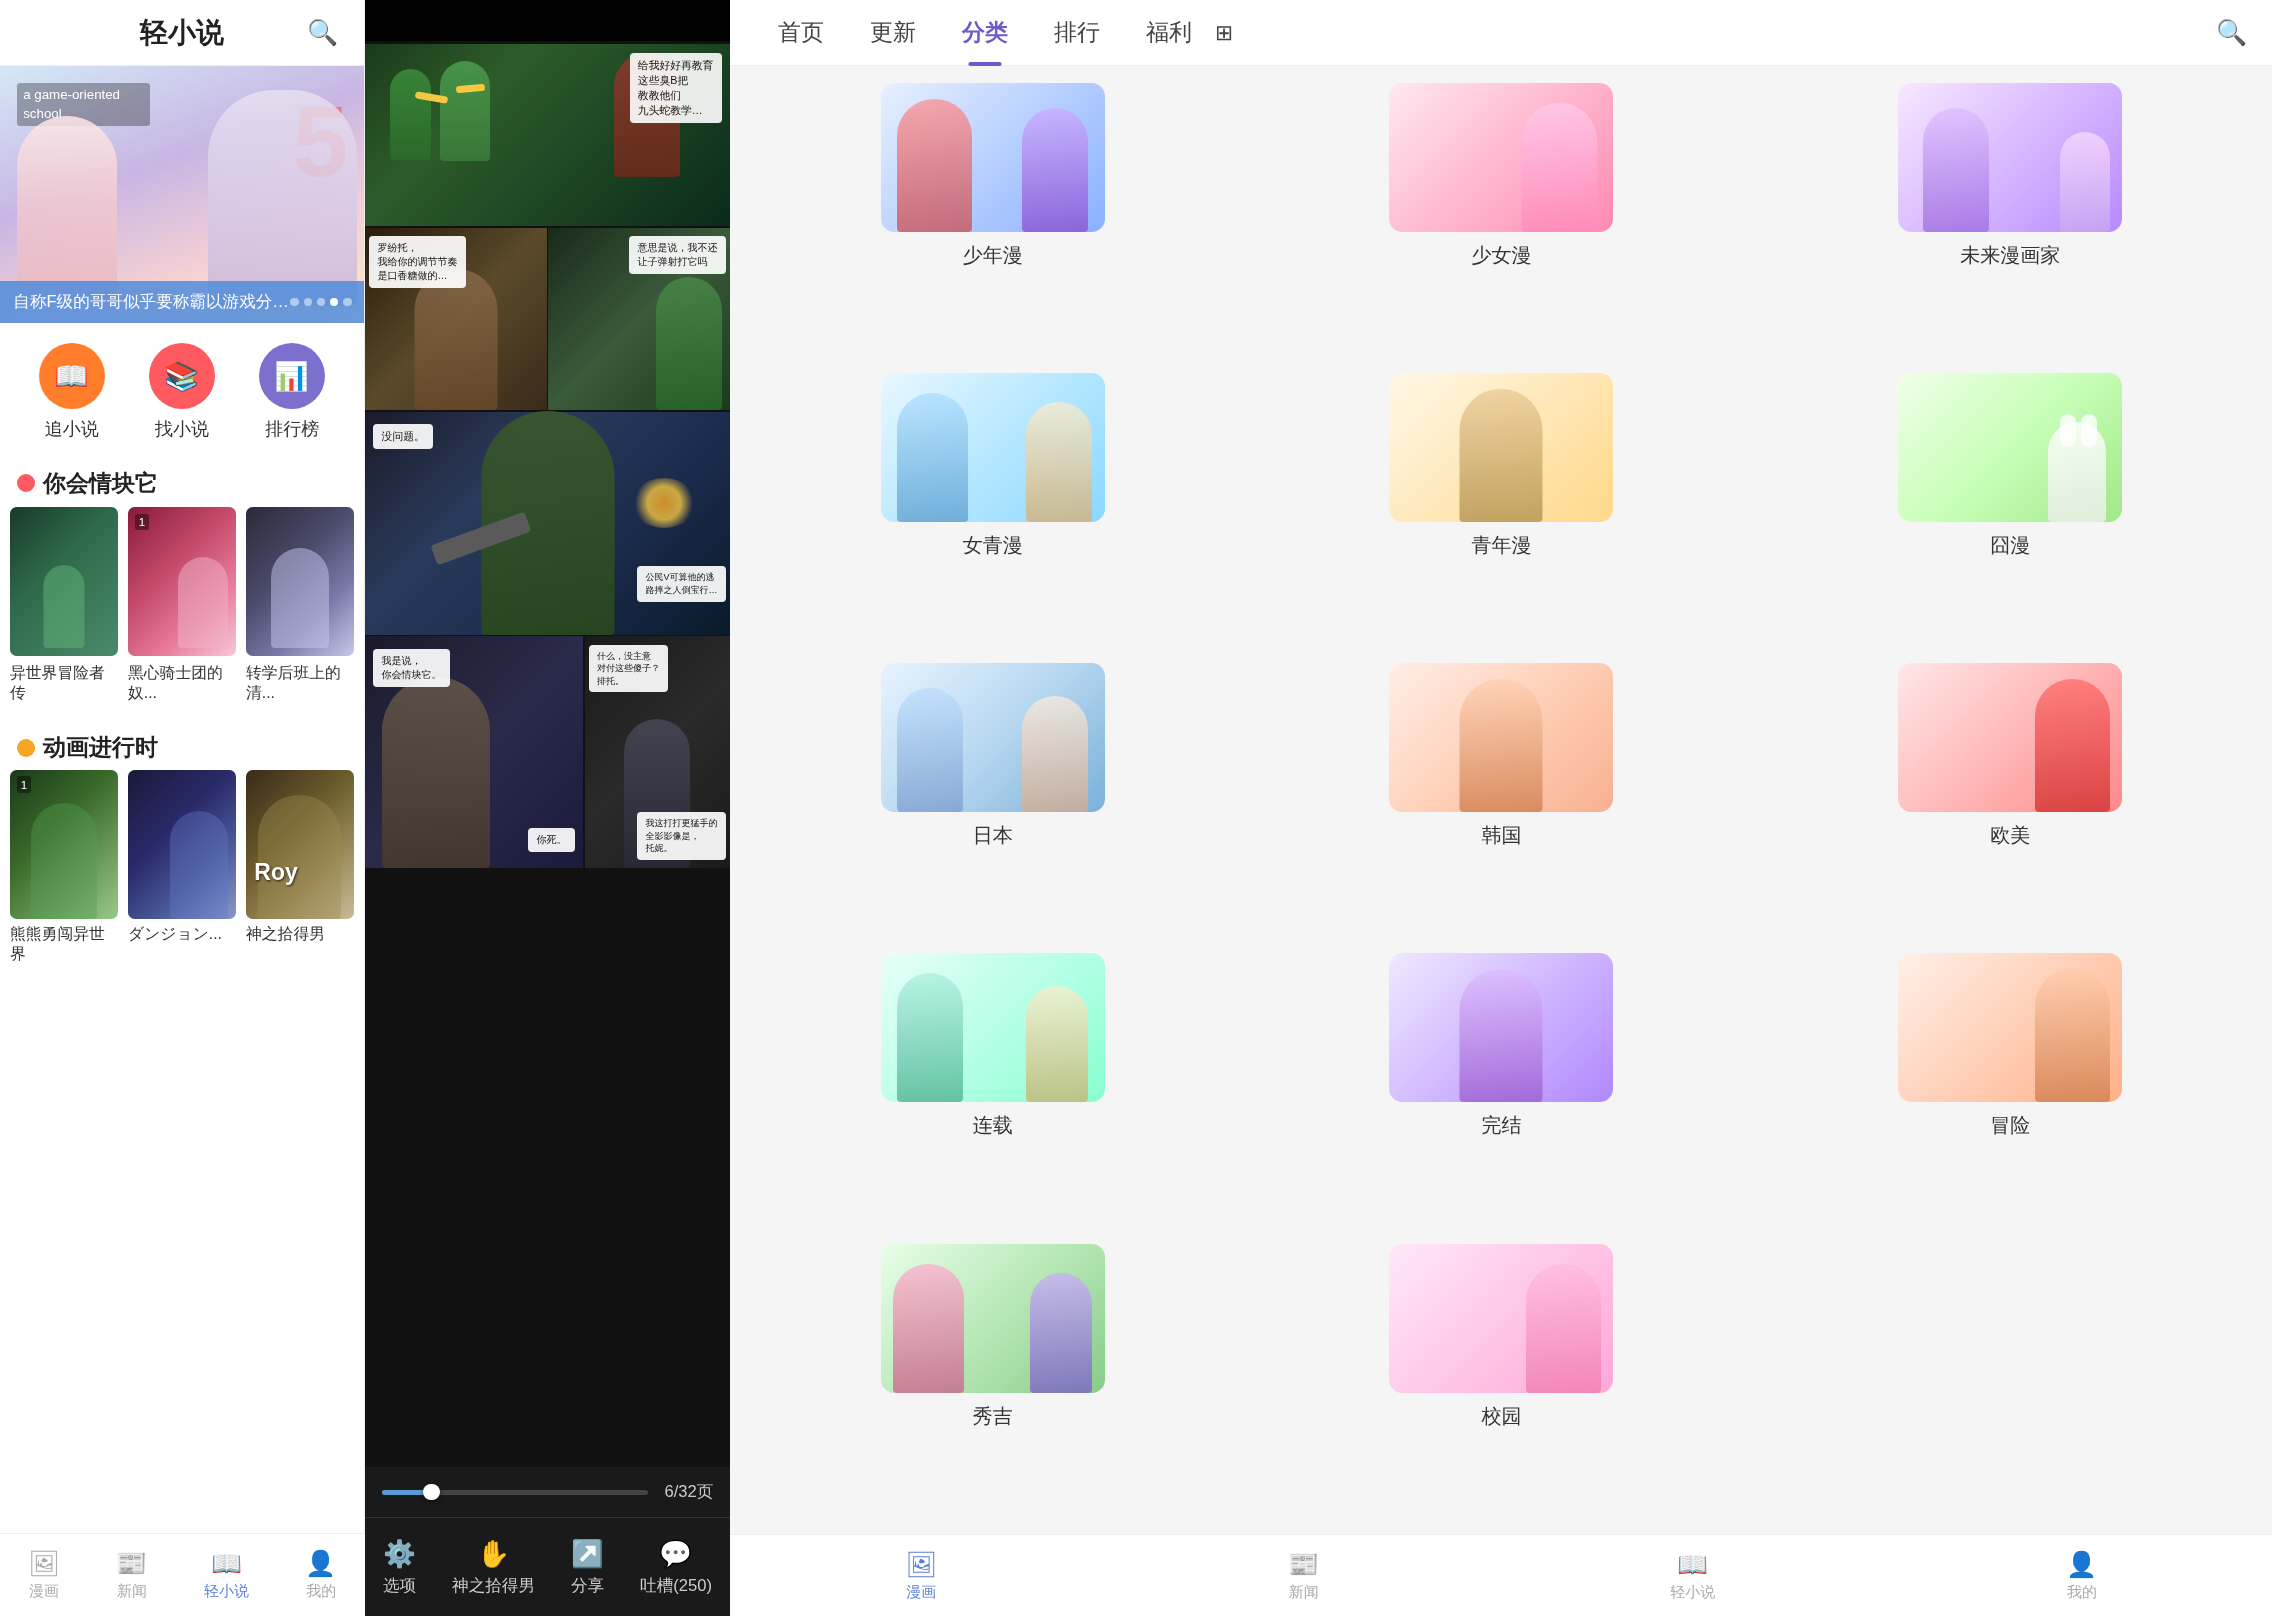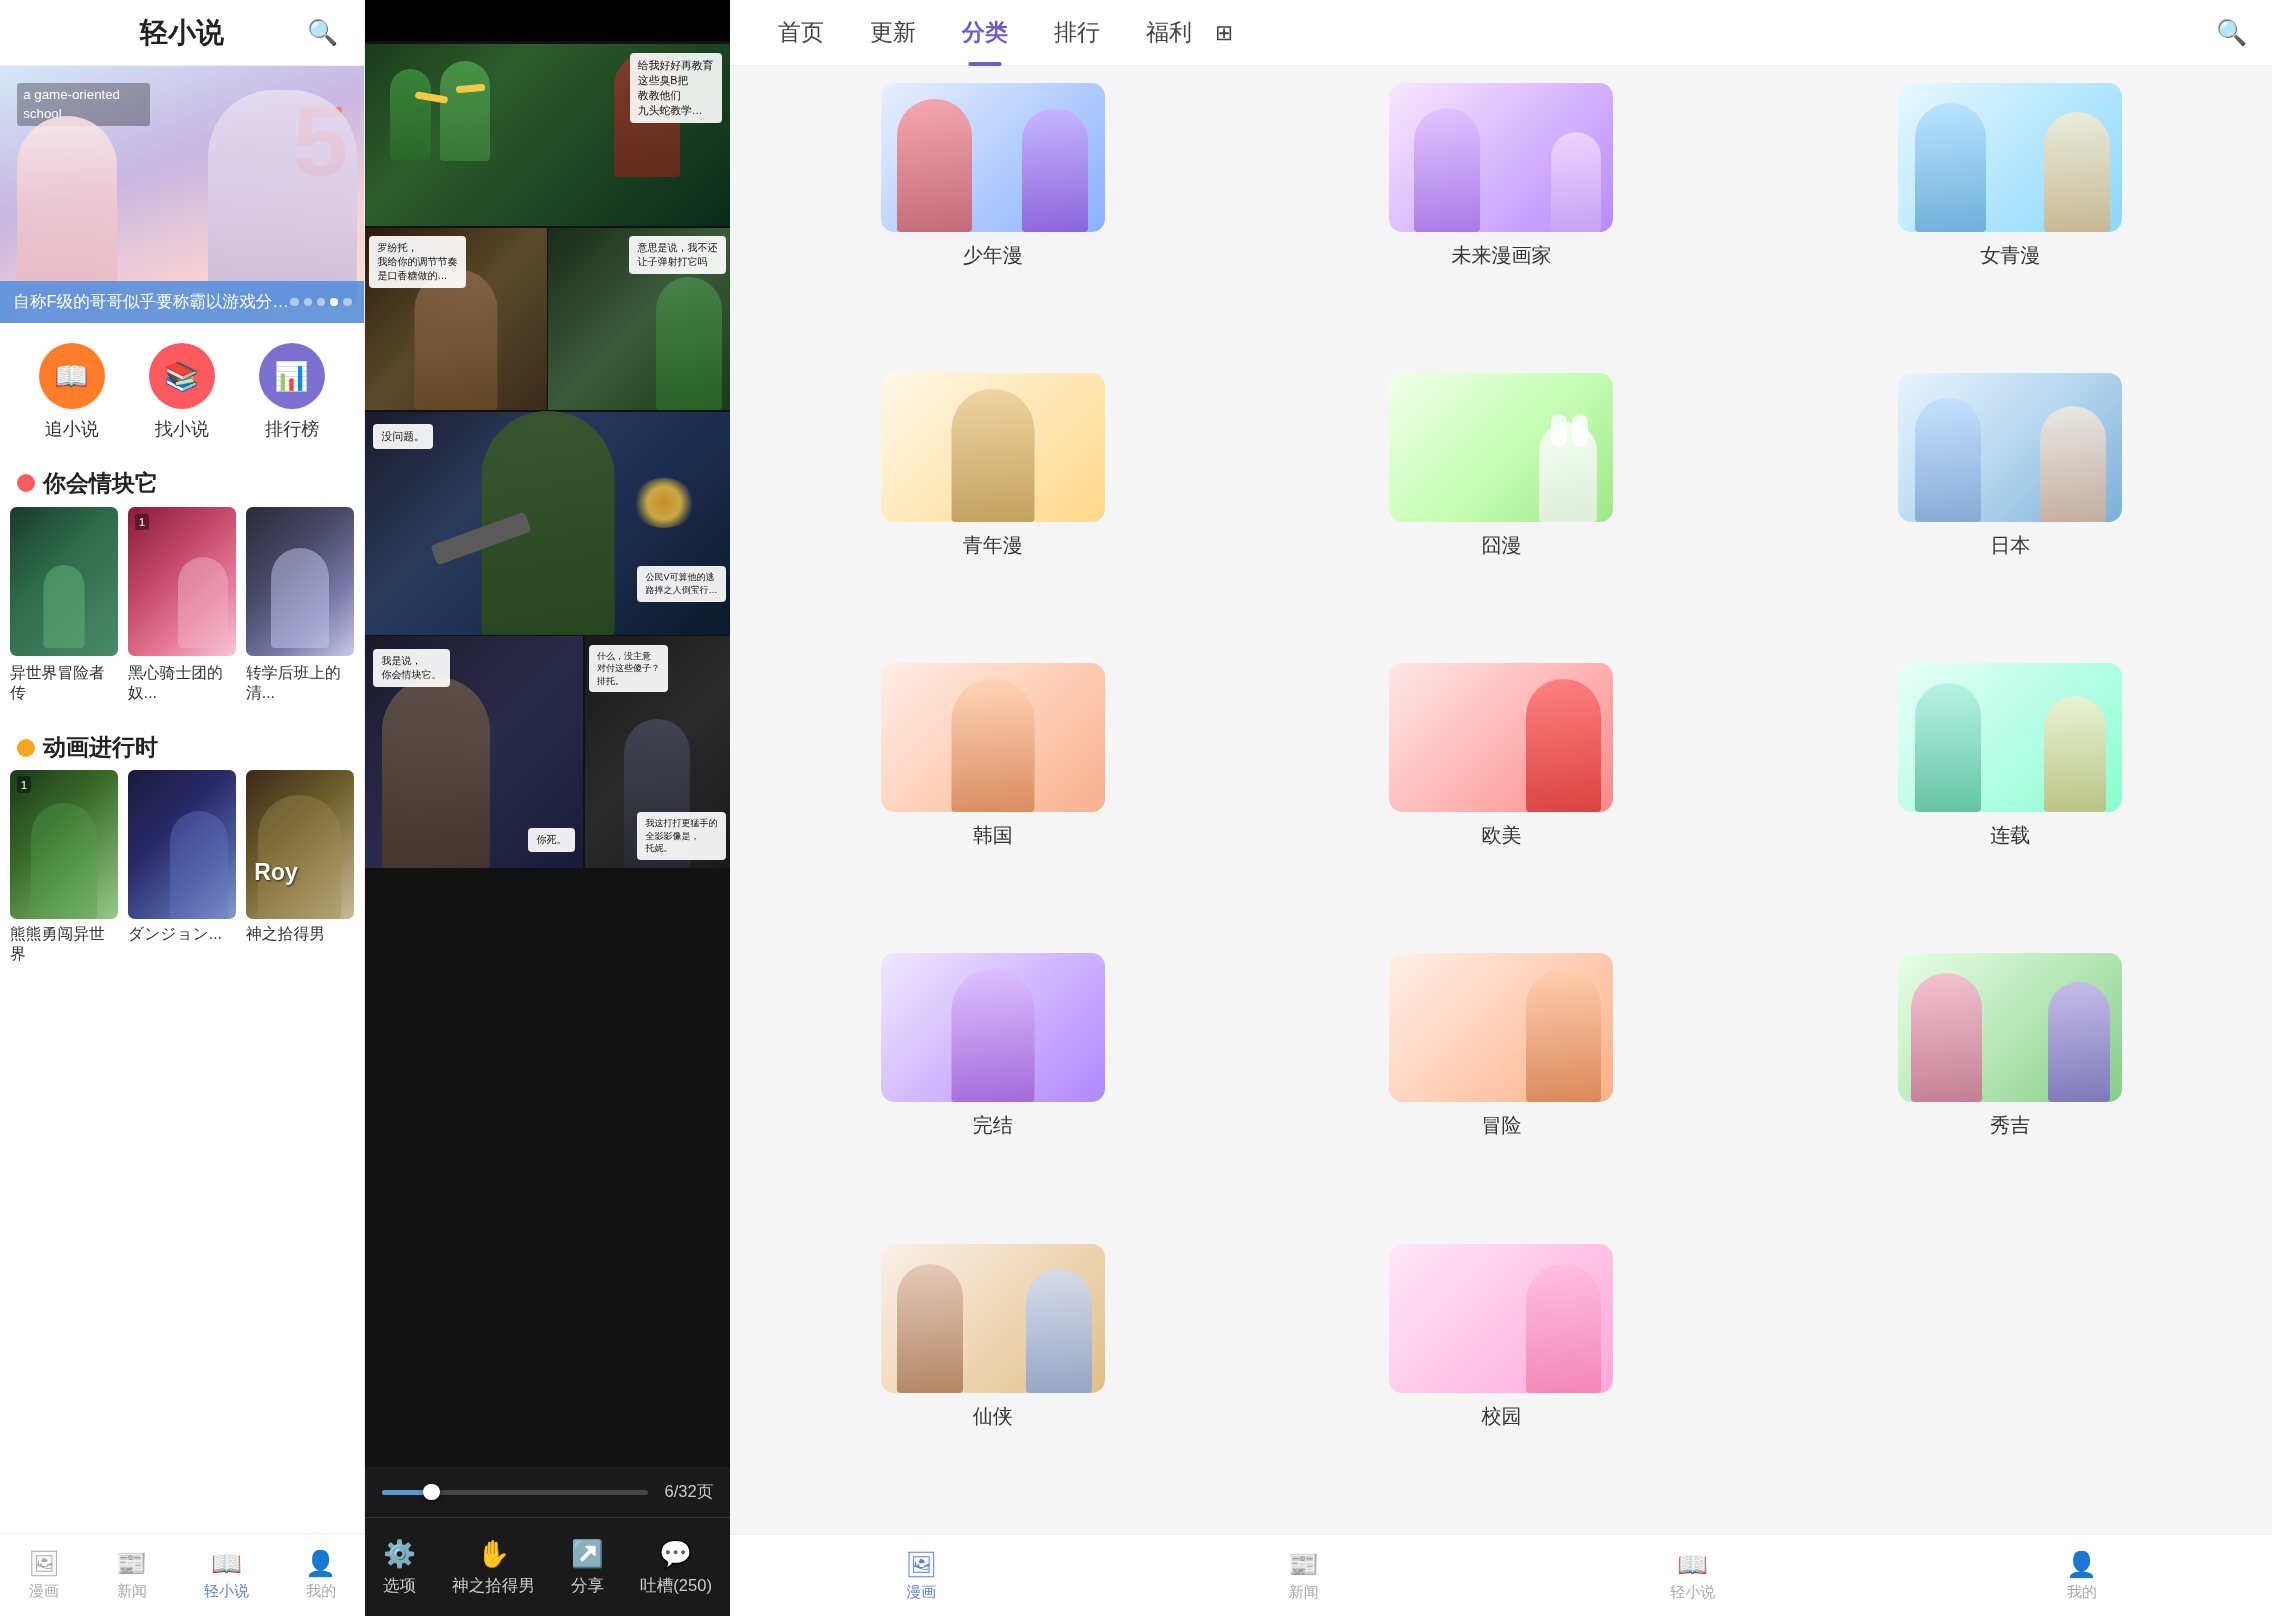--- a/index.html
+++ b/index.html
@@ -794,20 +794,26 @@
 
     <div class="category-item">
       <div class="category-cover cat-shounen">
 
         <div style="position:absolute; bottom:0; left:16.6px; width:75px; height:133px; background:linear-gradient(180deg,#ff8a8a,#cc4444); border-radius:37px 37px 4.1px 4.1px; opacity:0.7;"></div>
         <div style="position:absolute; bottom:0; right:16.6px; width:66px; height:124px; background:linear-gradient(180deg,#ccaaff,#8844cc); border-radius:33px 33px 4.1px 4.1px; opacity:0.7;"></div>
       </div>
       <span class="category-label">少年漫</span>
     </div>
 
+    <div class="category-item">
+      <div class="category-cover cat-shoujo">
+        <div style="position:absolute; bottom:0; right:16.6px; width:75px; height:129px; background:linear-gradient(180deg,#ffccee,#ff88bb); border-radius:37px 37px 4.1px 4.1px; opacity:0.7;"></div>
+      </div>
+      <span class="category-label">少女漫</span>
+    </div>
 
     <div class="category-item">
       <div class="category-cover cat-future">
         <div style="position:absolute; bottom:0; left:25px; width:66px; height:124px; background:linear-gradient(180deg,#ddbbff,#9966dd); border-radius:33px 33px 4.1px 4.1px; opacity:0.7;"></div>
         <div style="position:absolute; bottom:0; right:12.4px; width:50px; height:100px; background:linear-gradient(180deg,#ffe0ff,#ccaaee); border-radius:25px 25px 4.1px 4.1px; opacity:0.7;"></div>
       </div>
       <span class="category-label">未来漫画家</span>
     </div>
 
     <div class="category-item">
@@ -882,27 +888,20 @@
 
     <div class="category-item">
       <div class="category-cover cat-xiuji">
 
         <div style="position:absolute; bottom:0; left:12.4px; width:71px; height:129px; background:linear-gradient(180deg,#ffaacc,#cc5588); border-radius:35px 35px 4.1px 4.1px; opacity:0.7;"></div>
         <div style="position:absolute; bottom:0; right:12.4px; width:62px; height:120px; background:linear-gradient(180deg,#ccaaff,#7755cc); border-radius:31px 31px 4.1px 4.1px; opacity:0.7;"></div>
       </div>
       <span class="category-label">秀吉</span>
     </div>
 
-    <div class="category-item">
-      <div class="category-cover cat-xianxia">
-        <div style="position:absolute; bottom:0; left:16.6px; width:66px; height:129px; background:linear-gradient(180deg,#ddbbaa,#996644); border-radius:33px 33px 4.1px 4.1px; opacity:0.7;"></div>
-        <div style="position:absolute; bottom:0; right:12.4px; width:66px; height:124px; background:linear-gradient(180deg,#ccddff,#7799dd); border-radius:33px 33px 4.1px 4.1px; opacity:0.7;"></div>
-      </div>
-      <span class="category-label">仙侠</span>
-    </div>
 
     <div class="category-item">
       <div class="category-cover cat-campus">
         <div style="position:absolute; bottom:0; right:12.4px; width:75px; height:129px; background:linear-gradient(180deg,#ffbbdd,#ee77aa); border-radius:37px 37px 4.1px 4.1px; opacity:0.7;"></div>
       </div>
       <span class="category-label">校园</span>
     </div>
 
   </div>
 

